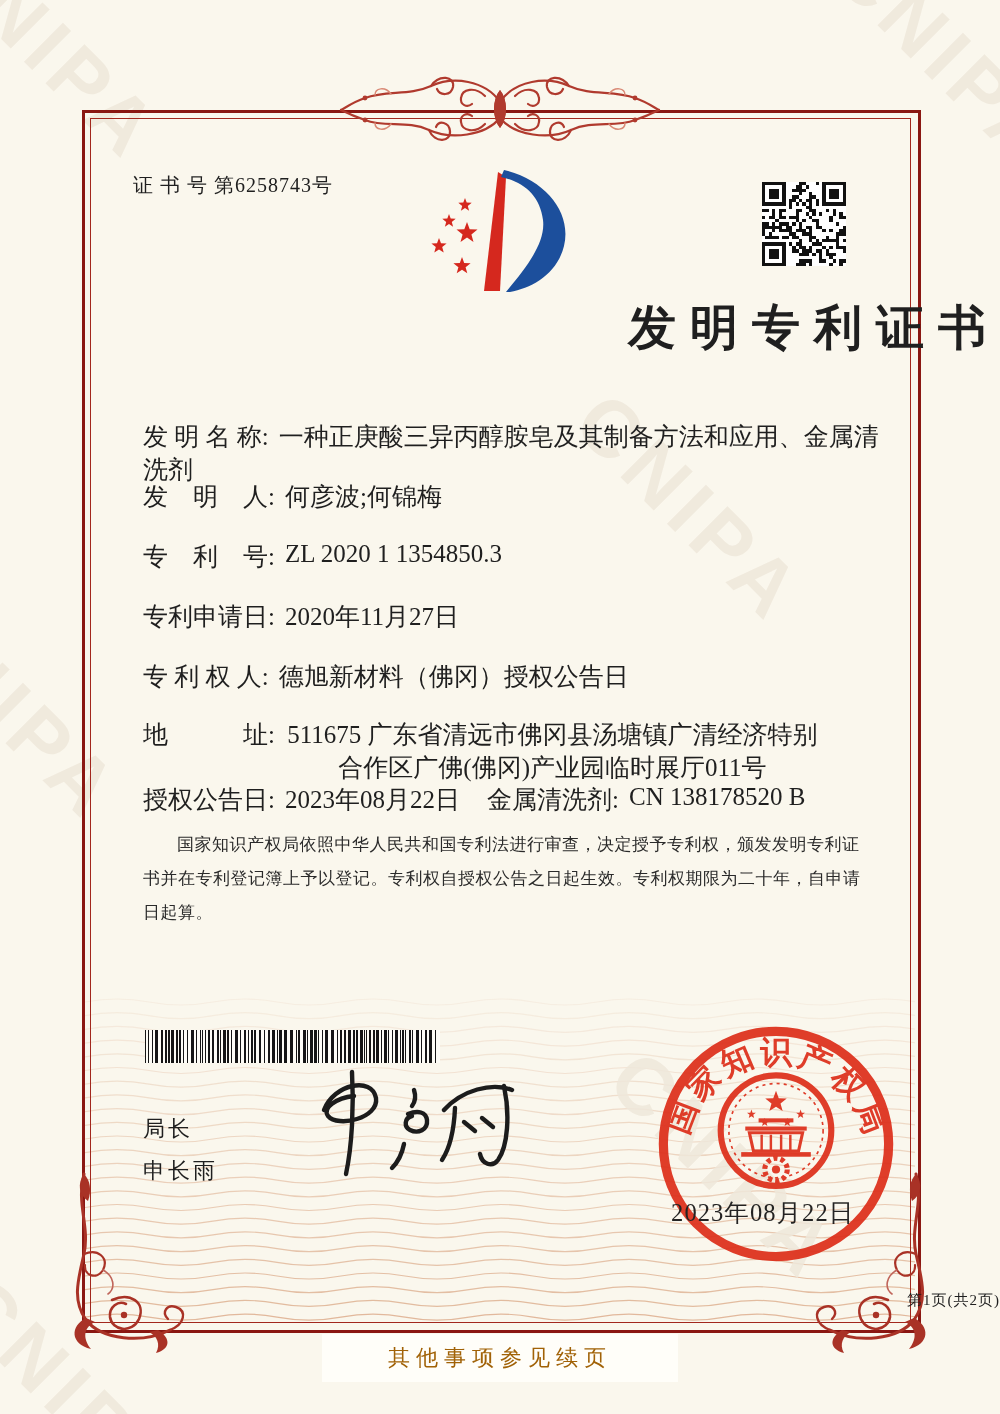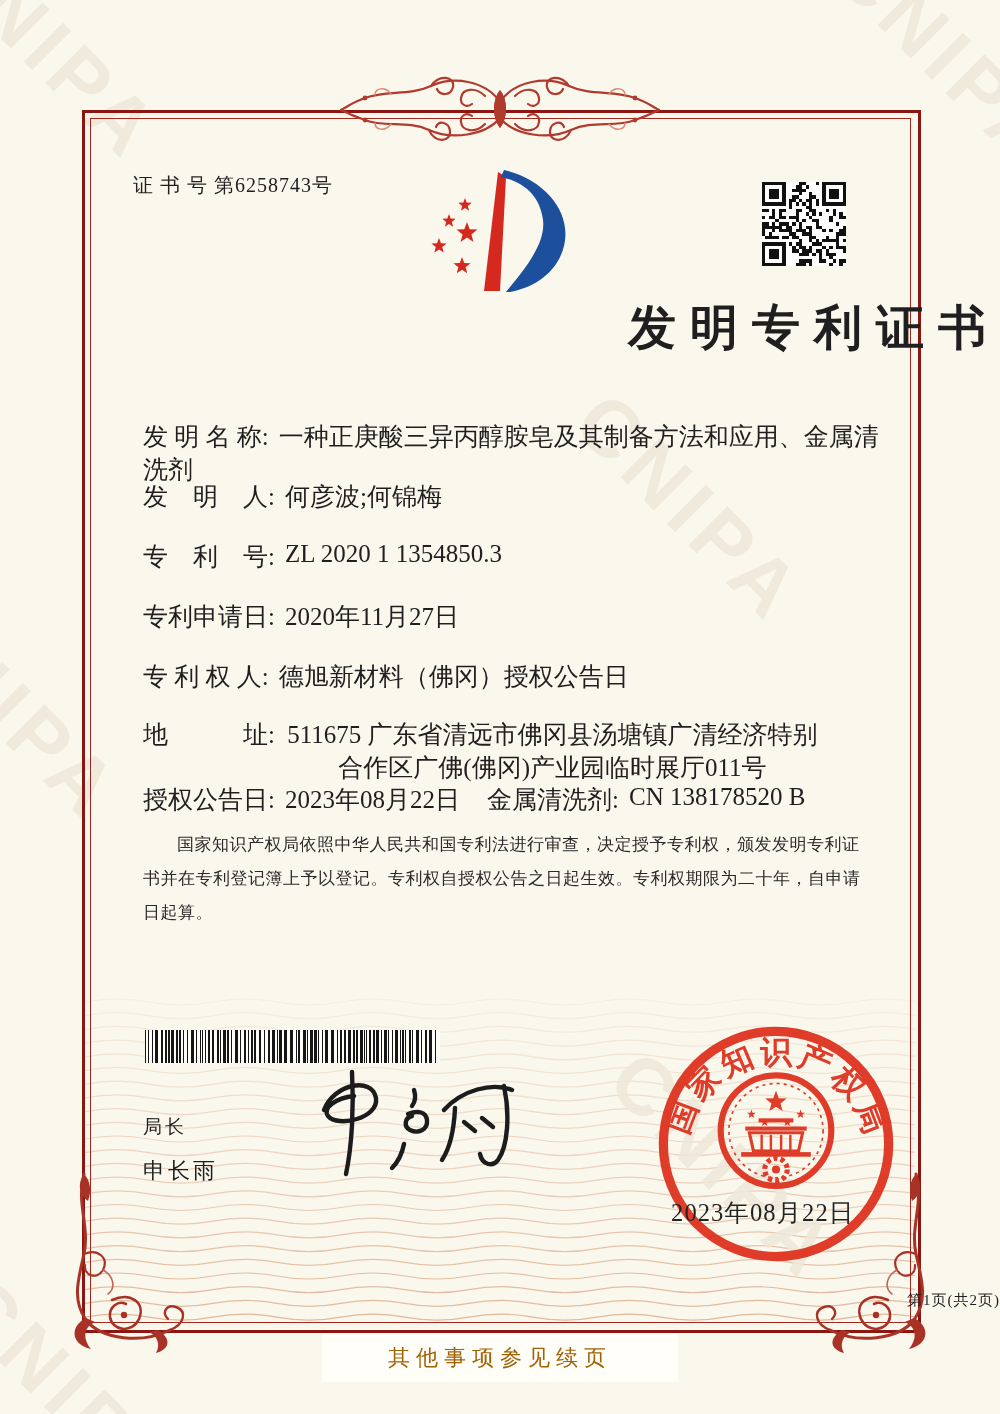--- a/index.html
+++ b/index.html
@@ -25,21 +25,21 @@
   .flabel{display:inline-block;vertical-align:top;white-space:pre;}
   .fvalue{margin-left:10px;}
   .f1{top:420px;} .f2{top:480px;} .f3{top:540px;} .f4{top:600px;} .f5{top:660px;}
   .f6{top:718px;} .f6 .fvalue{display:inline-block;width:535px;line-height:33px;vertical-align:top;text-align:center;}
   .f7{top:783px;} .fgrant2{position:absolute;left:344px;top:0px;white-space:nowrap;}
   .f7 .inner{position:relative;}
   
   .paras{left:143px;top:828px;width:724px;}
   .paras p{margin:0;font-size:17px;line-height:34px;text-indent:2em;letter-spacing:.5px;color:#2a2a2a;}
   
-  .director-label{left:143px;top:1114px;font-size:19px;font-family:Liberation Sans, sans-serif;letter-spacing:3px;}
+  .director-label{left:143px;top:1114px;font-size:22px;font-family:Liberation Sans, sans-serif;letter-spacing:3px;}
   .director-name{left:143px;top:1156px;font-size:22px;font-family:"Liberation Sans","DejaVu Sans",sans-serif;letter-spacing:3px;}
   
   .page-info{left:0;right:0;top:1291px;text-align:right;font-size:15px;letter-spacing:1px;}
   .footer-box{left:322px;top:1334px;width:356px;height:48px;background:#fffef9;}
   .continuation{left:0;right:0;top:1343px;text-align:center;font-size:22px;letter-spacing:6px;color:#a16207;}
   svg text{font-family:"Liberation Serif","DejaVu Serif",serif;}
 </style>
 </head>
 <body>
 

